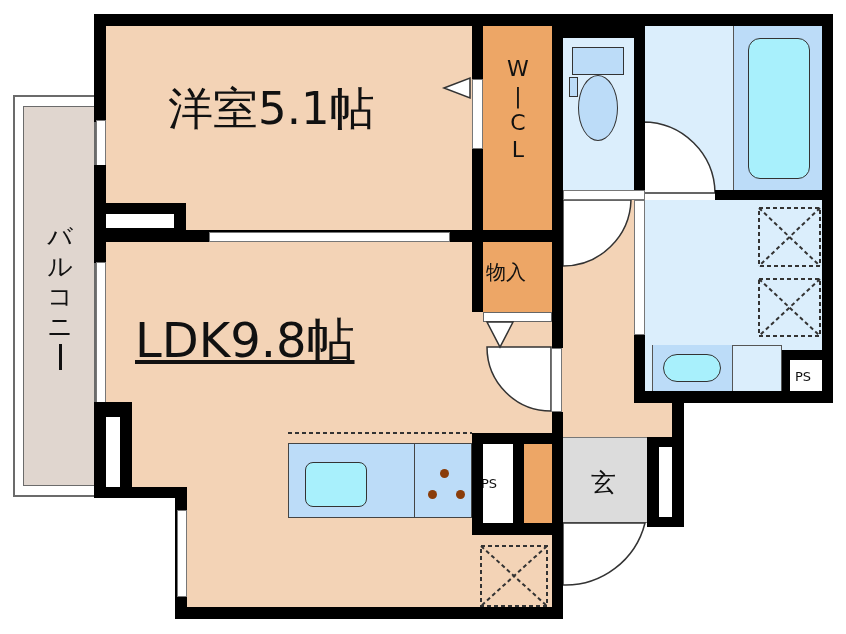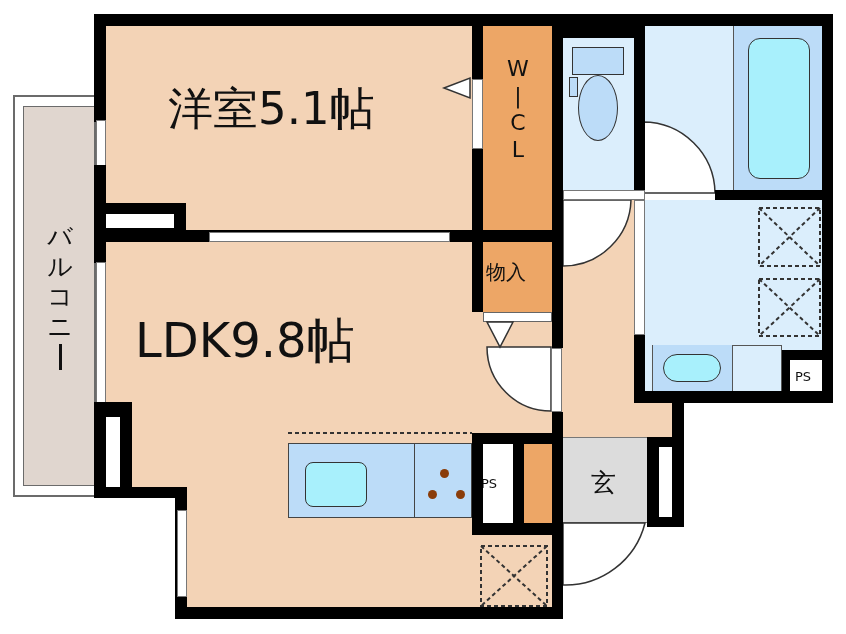--- a/index.html
+++ b/index.html
@@ -31,21 +31,21 @@
   <div>ニ</div>
   <div style="width:3px;height:26px;background:#111;margin:2px auto 0;"></div>
 </div>
 
 <div class="abs room-western" style="left:106px;top:26px;width:366px;height:204px;"></div>
 <div class="label" style="left:168px;top:86px;font-size:45px;">洋室5.1帖</div>
 
 <div class="abs room-ldk" style="left:106px;top:242px;width:457px;height:245px;"></div>
 <div class="abs room-ldk" style="left:187px;top:487px;width:376px;height:120px;"></div>
 <div class="abs room-ldk" style="left:563px;top:200px;width:110px;height:237px;"></div>
-<div class="label" style="left:135px;top:316px;font-size:48px;">LDK9.8帖</div>
+<div class="label" style="left:135px;top:316px;font-size:48px;text-decoration:underline;">LDK9.8帖</div>
 
 <div class="abs storage" style="left:483px;top:26px;width:69px;height:204px;"></div>
 <div class="label" style="left:505px;top:55px;font-size:22px;text-align:center;width:26px;line-height:27px;">
   <div>W</div>
   <div>|</div>
   <div>C</div>
   <div>L</div>
 </div>
 
 <div class="abs storage" style="left:483px;top:242px;width:69px;height:70px;"></div>

